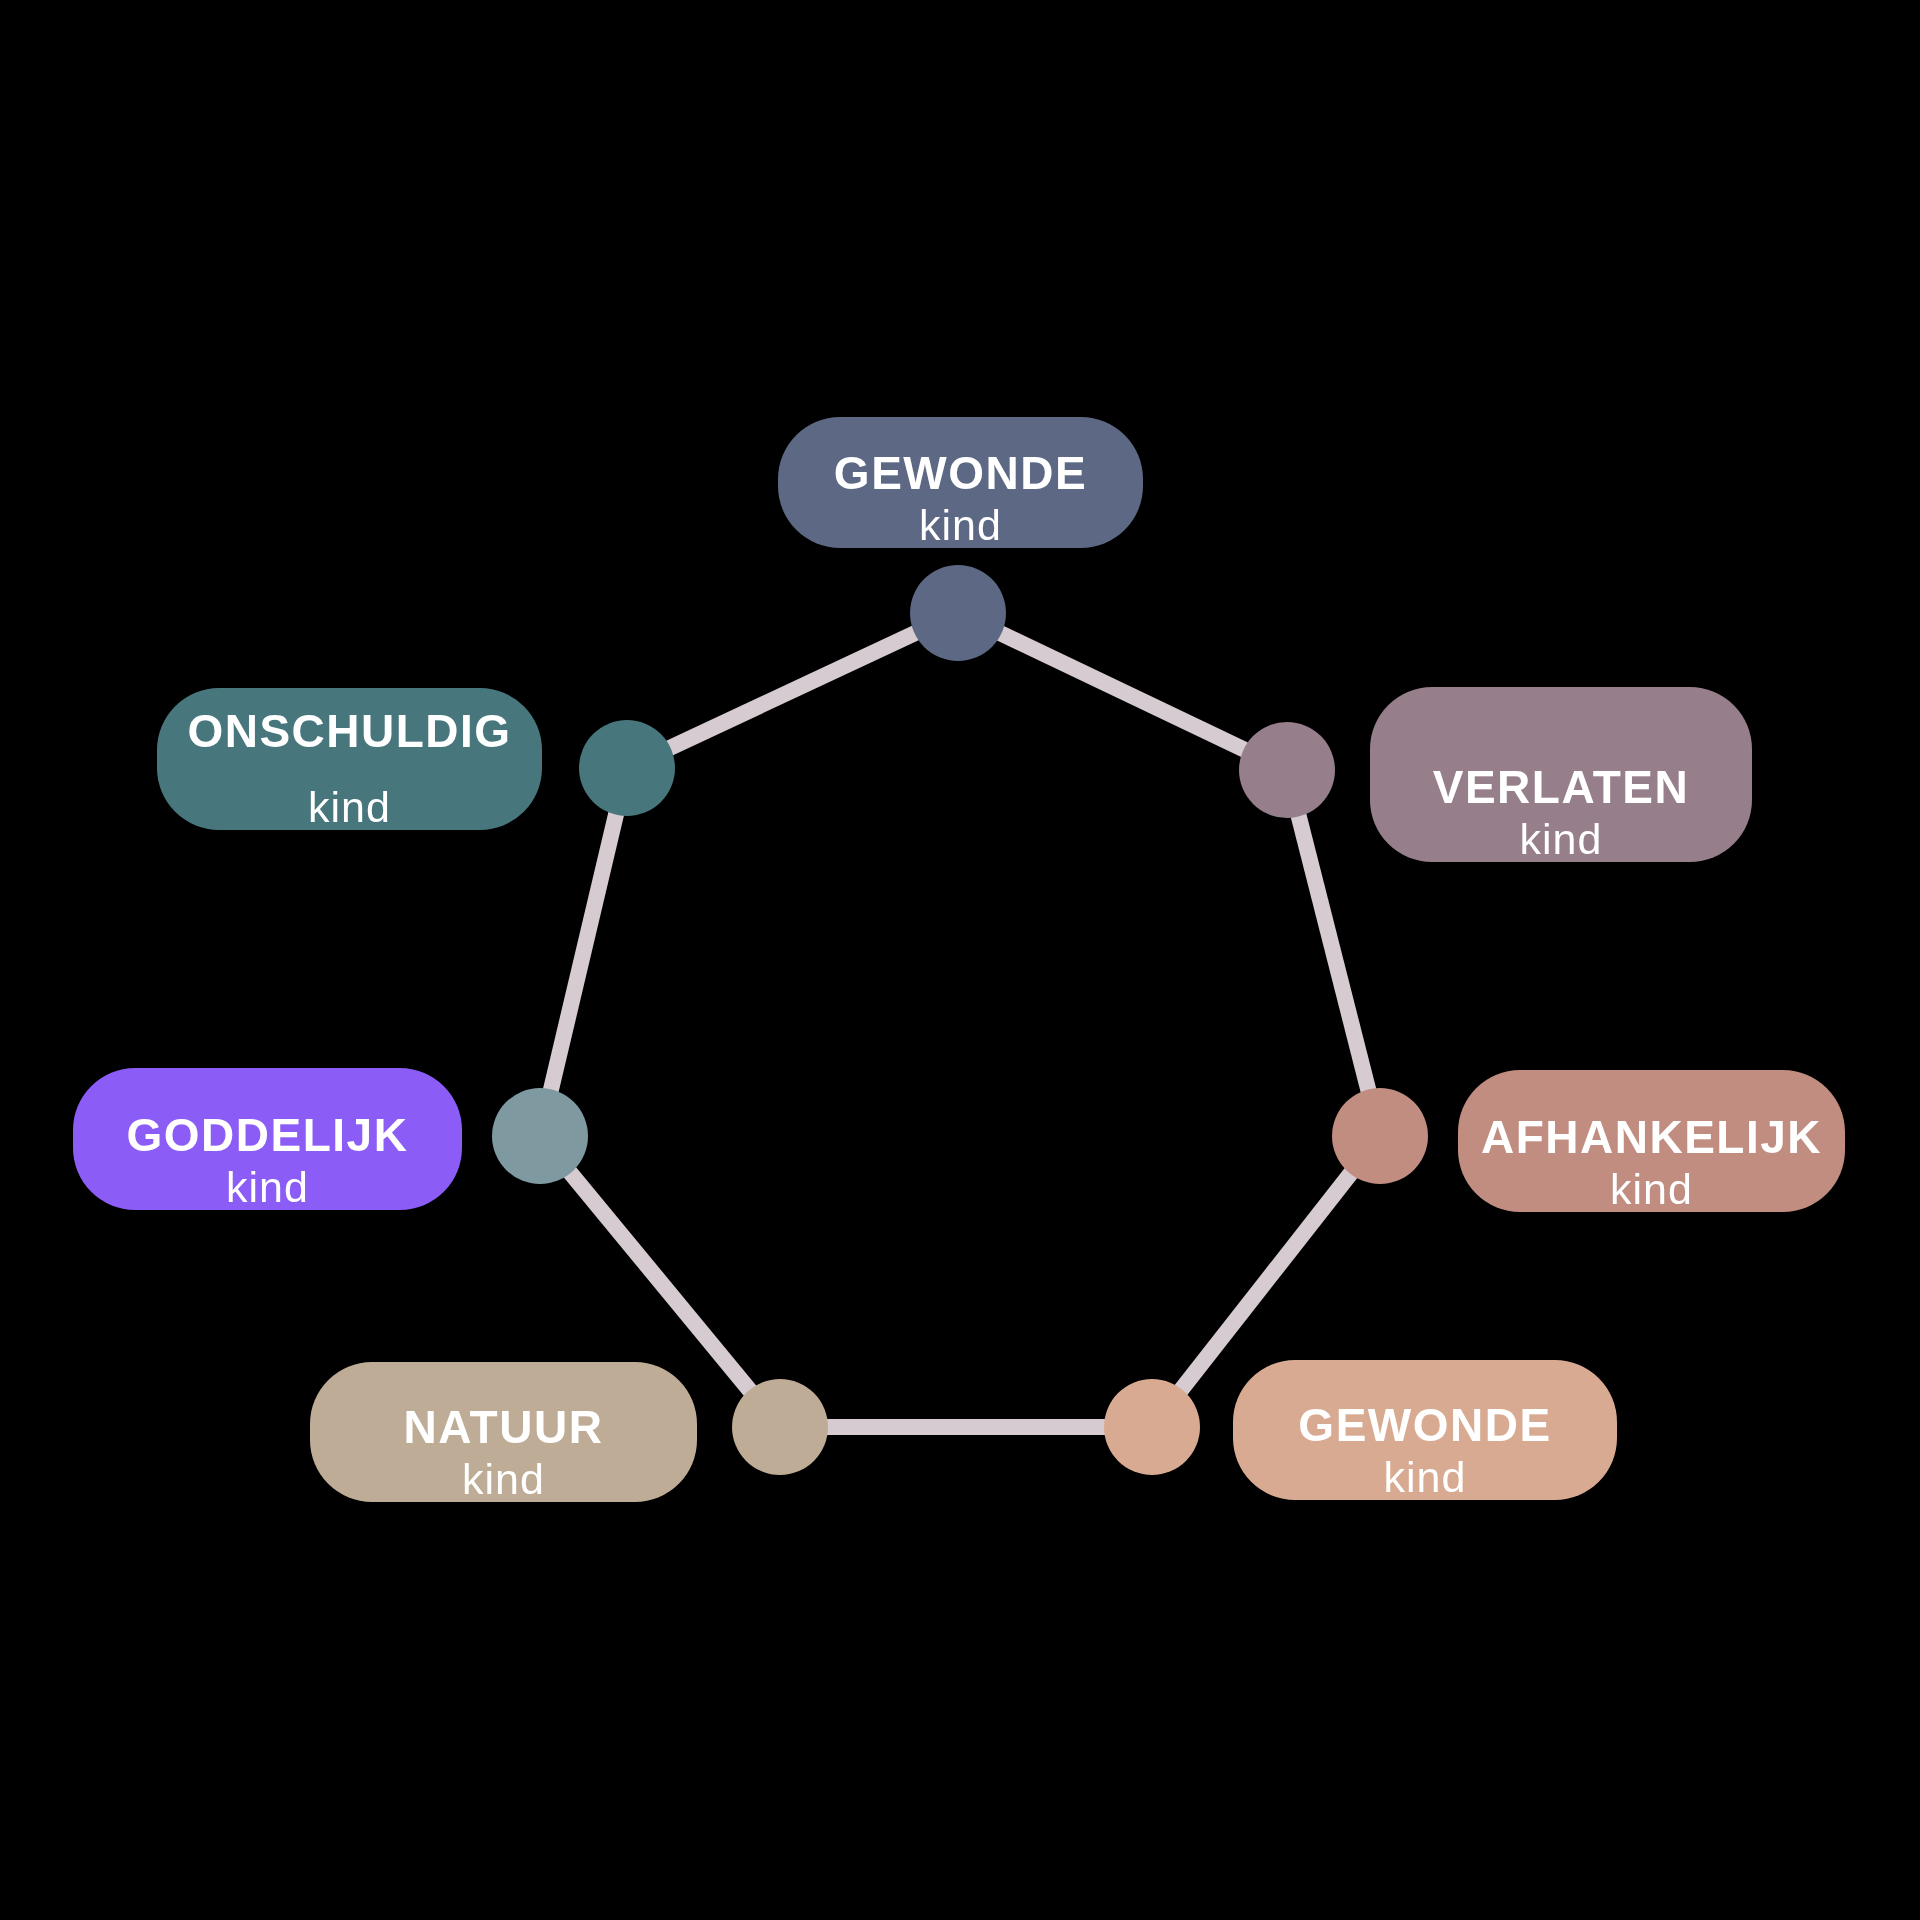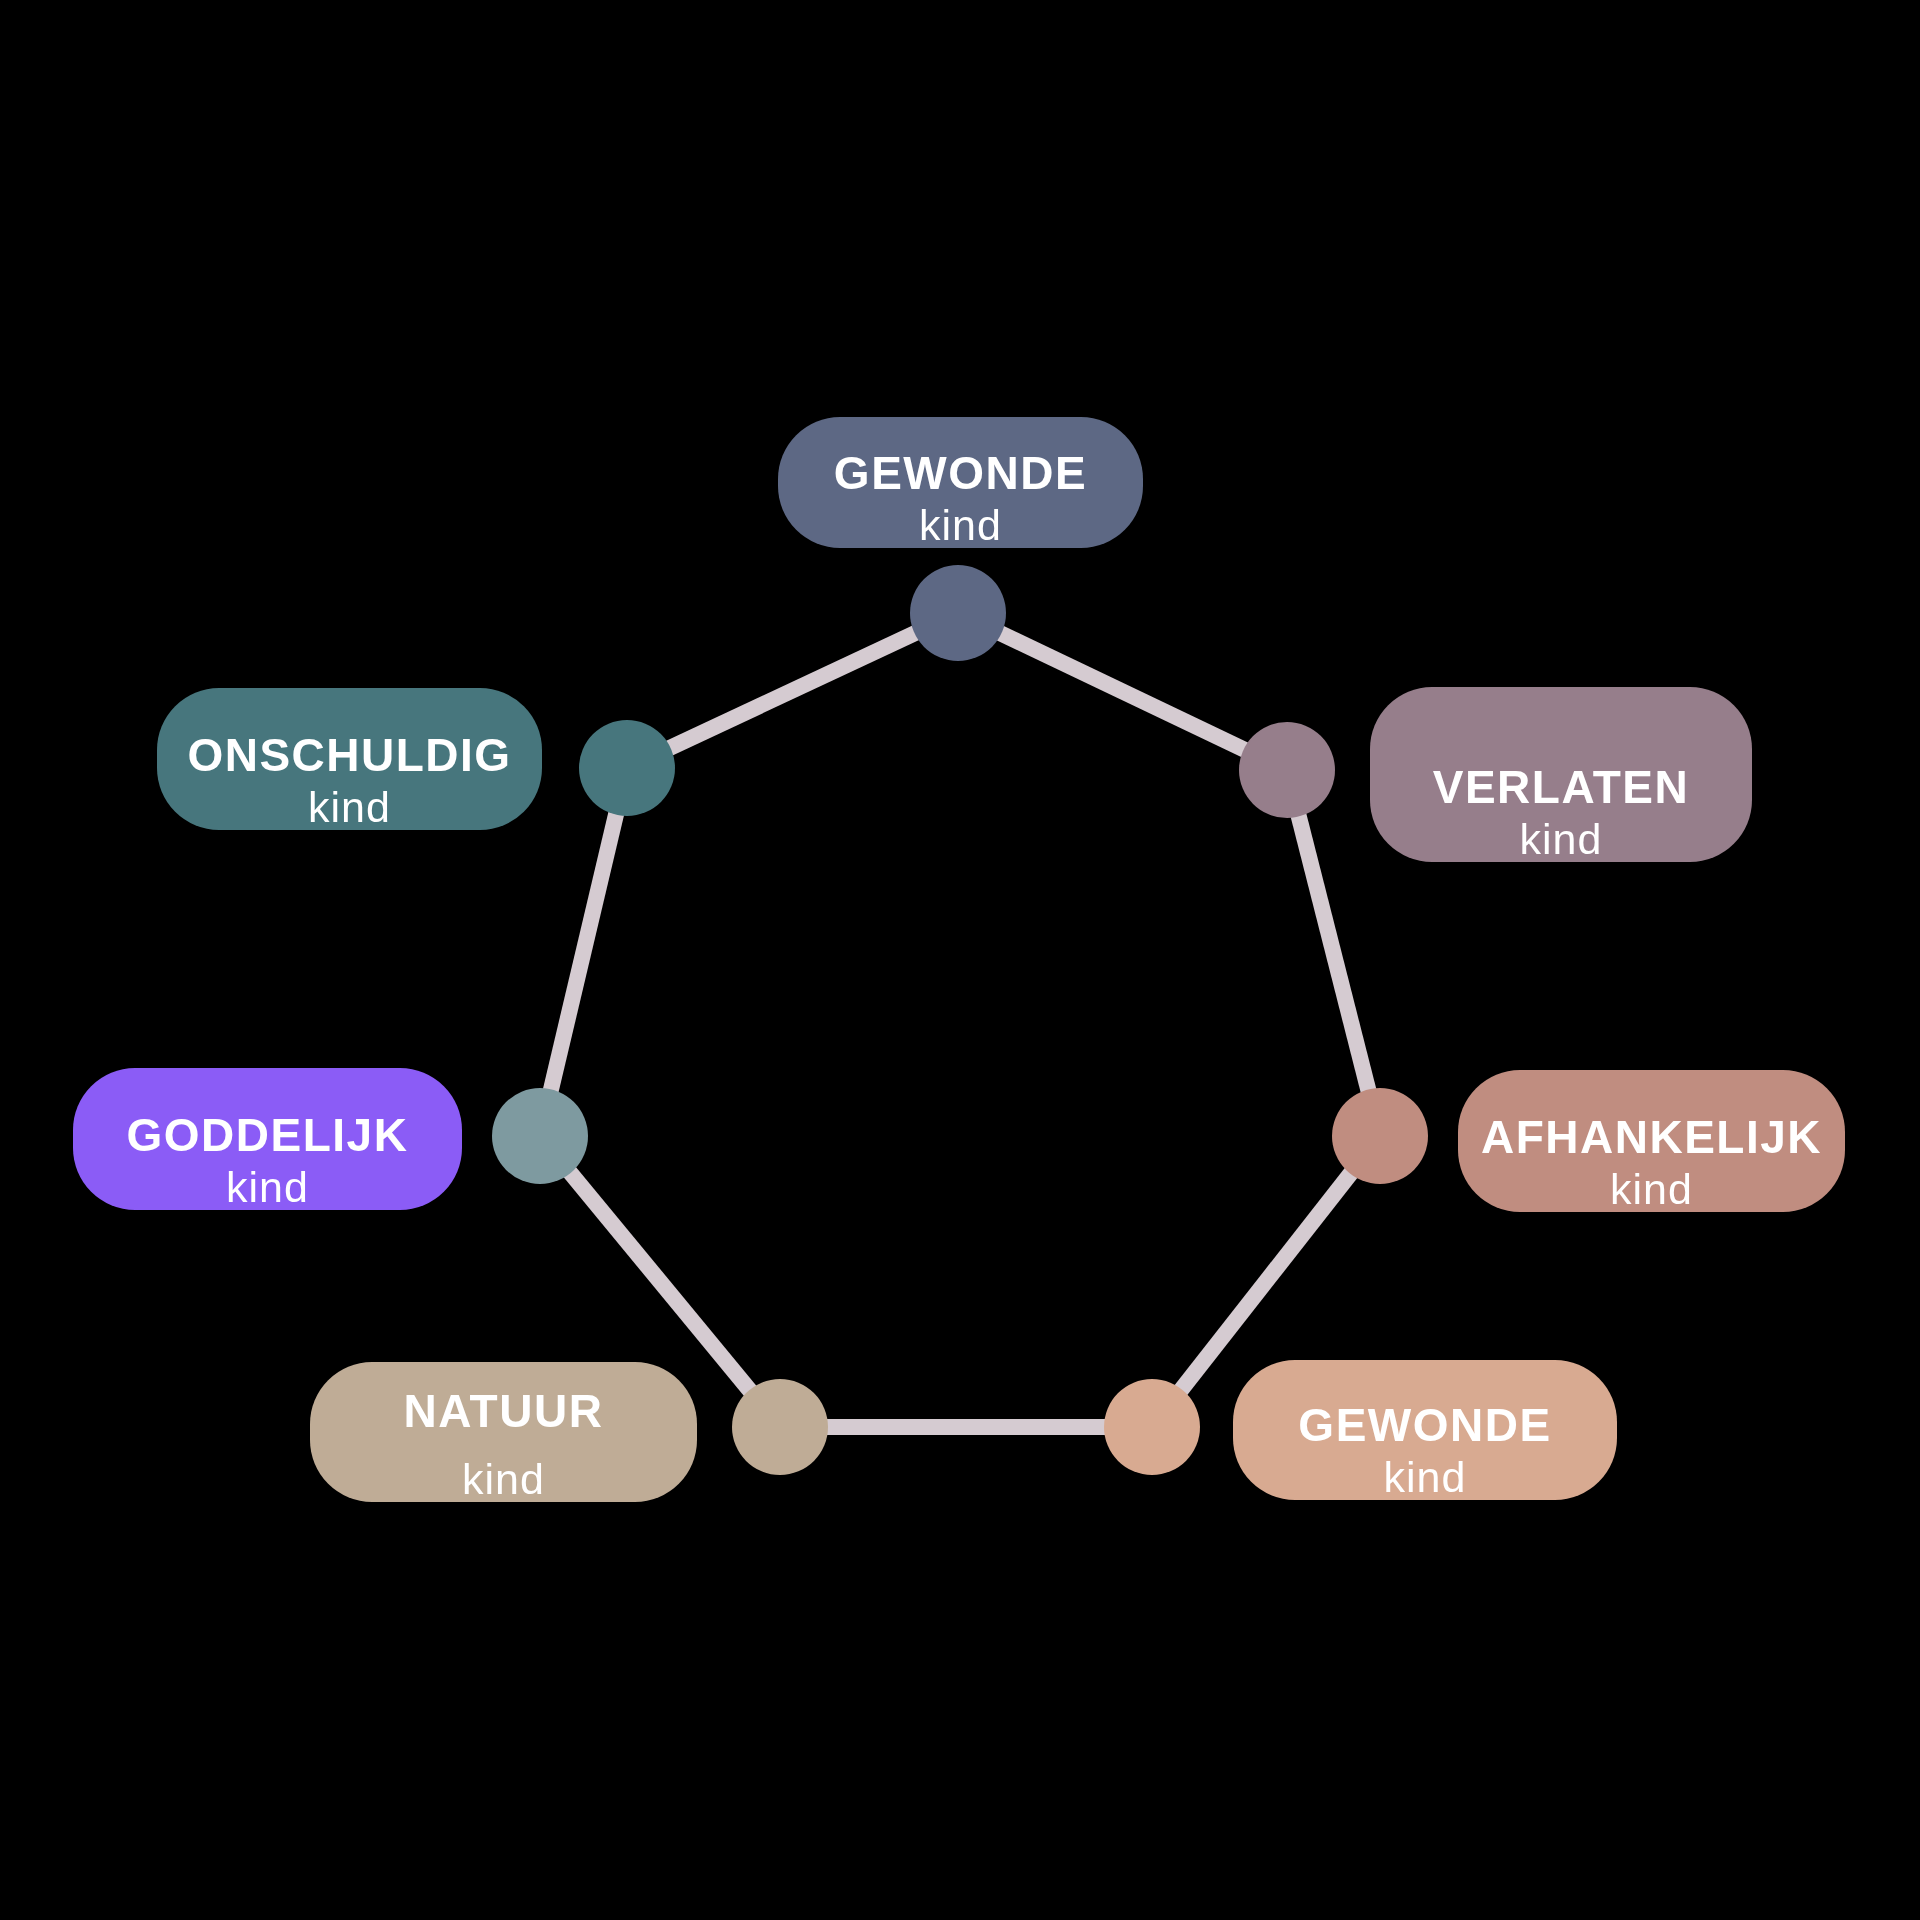--- a/index.html
+++ b/index.html
@@ -90,28 +90,28 @@
   <div class="pill pos-afhankelijk" style="background-color: rgb(192, 141, 128);">
     <span class="label">AFHANKELIJK</span>
     <span class="sublabel">kind</span>
   </div>
 
   <div class="pill pos-magische" style="background-color: rgb(216, 170, 145);">
     <span class="label">GEWONDE</span>
     <span class="sublabel">kind</span>
   </div>
 
-  <div class="pill pos-natuur" style="background-color: rgb(191, 172, 150); gap: 16px;">
+  <div class="pill pos-natuur" style="background-color: rgb(191, 172, 150);">
     <span class="label">NATUUR</span>
     <span class="sublabel">kind</span>
   </div>
 
   <div class="pill pos-goddelijk" style="background-color: #8b5cf6;">
     <span class="label">GODDELIJK</span>
     <span class="sublabel">kind</span>
   </div>
 
-  <div class="pill pos-onschuldig" style="background-color: rgb(71, 118, 125);">
+  <div class="pill pos-onschuldig" style="background-color: rgb(71, 118, 125); gap: 24px;">
     <span class="label">ONSCHULDIG</span>
     <span class="sublabel">kind</span>
   </div>
 
 </div>
 
 </body></html>

